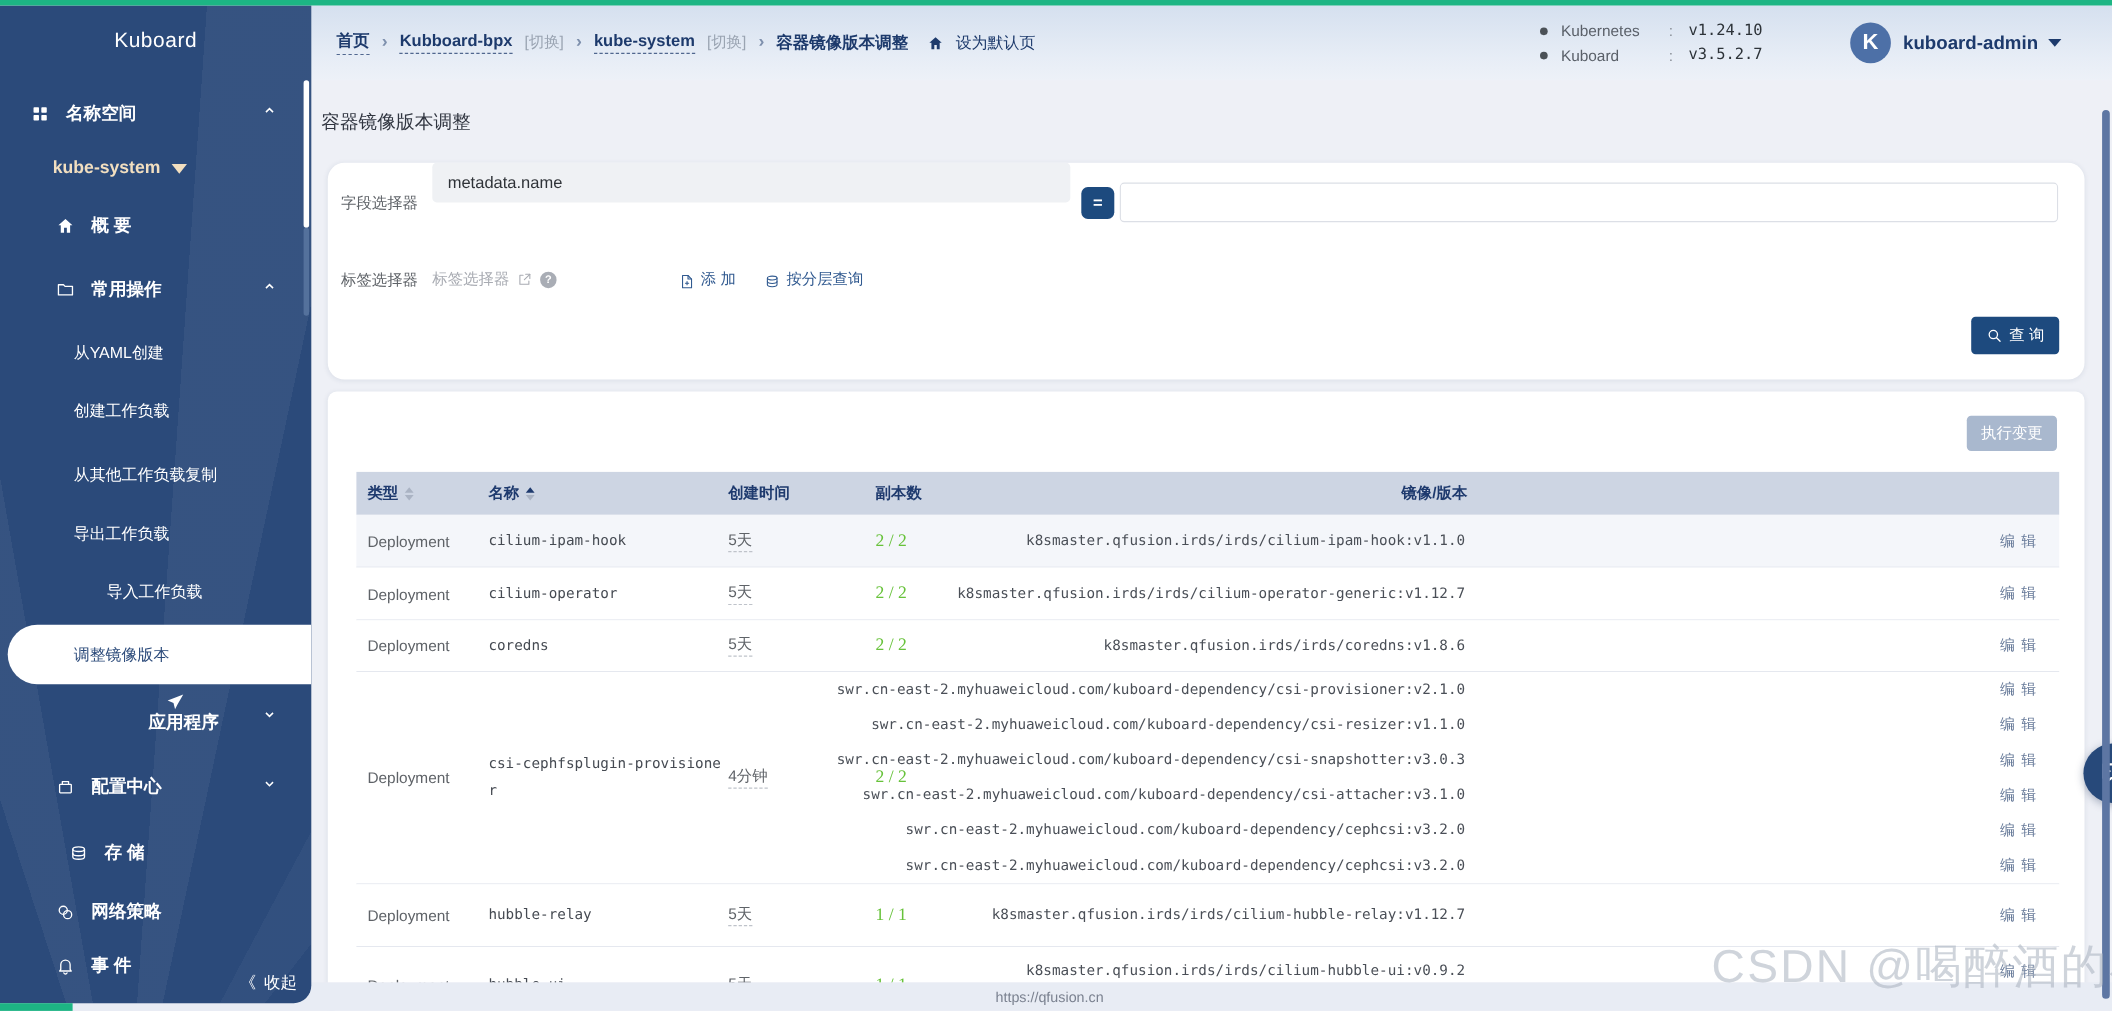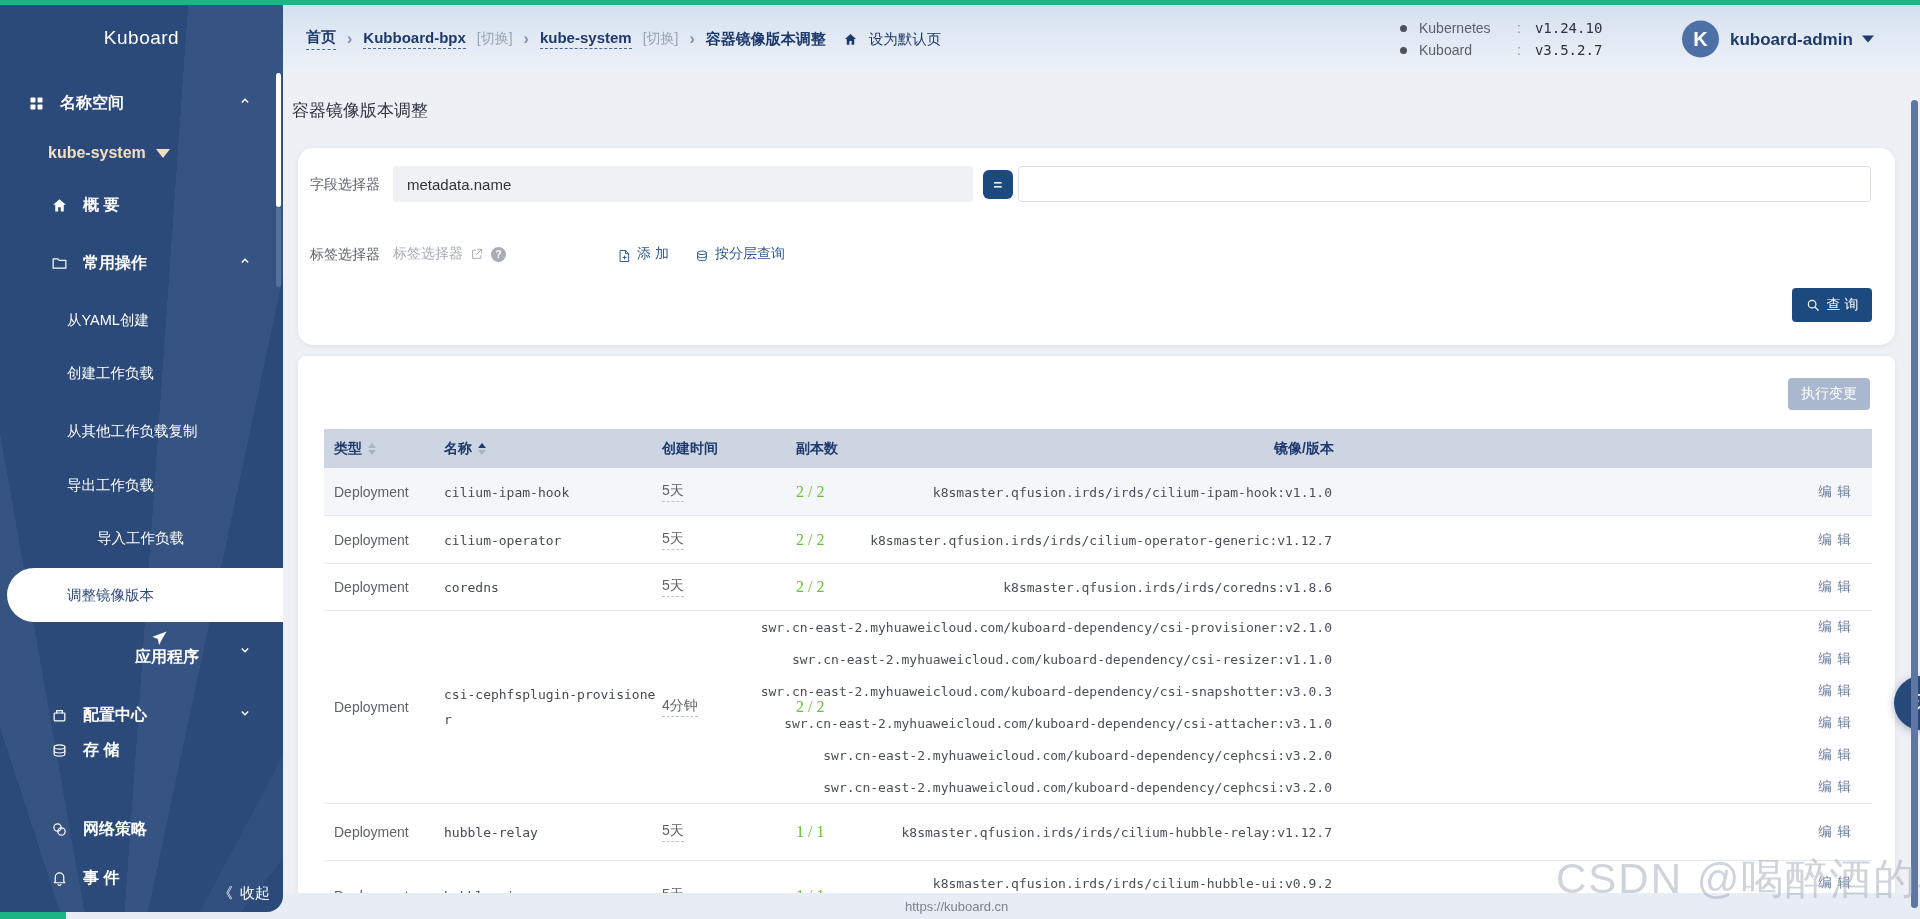--- a/index.html
+++ b/index.html
@@ -64,21 +64,21 @@
   .ucaret{margin-left:9px;width:0;height:0;border-left:6px solid transparent;
           border-right:6px solid transparent;border-top:7px solid #1d3a6c}
 
   .page-title{position:absolute;left:292px;top:99px;font-size:17px;color:#303540;font-weight:500}
 
   
   .card{position:absolute;background:#fff;border-radius:15px;box-shadow:0 1px 5px rgba(30,50,90,.08)}
   .card.filter{left:298px;top:148px;width:1597px;height:197px}
   .f-label{position:absolute;left:12px;font-size:14px;color:#5f6368}
   .fl1{top:28px}.fl2{top:98px}
-  .inp1{position:absolute;left:95px;top:18px;width:580px;height:36px;box-sizing:border-box;
+  .inp1{position:absolute;left:95px;top:0;width:580px;height:36px;box-sizing:border-box;
         background:#eff1f4;border:none;border-radius:4px;padding:3px 14px;font-size:15px;color:#2f3338;
         font-family:"Liberation Sans","DejaVu Sans",sans-serif;outline:none}
   .eq-btn{position:absolute;left:685px;top:22px;width:30px;height:29px;background:#1d4a7e;color:#fff;
           border:none;border-radius:6px;font-size:15px;font-weight:bold;display:flex;align-items:center;
           justify-content:center;cursor:pointer}
   .inp2{position:absolute;left:720px;top:18px;width:853px;height:36px;box-sizing:border-box;background:#fff;
         border:1px solid #dcdfe6;border-radius:4px;padding:0 14px;font-size:15px;
         font-family:"Liberation Sans","DejaVu Sans",sans-serif;outline:none}
   .lbl-ph{position:absolute;left:95px;top:88px;height:36px;display:flex;align-items:center;gap:7px;
           color:#a8abb2;font-size:14px;cursor:pointer}
@@ -216,21 +216,21 @@
           <svg viewBox="0 0 24 24">
             <rect x="4.5" y="8.5" width="15" height="11" rx="1"></rect>
             <path d="M8 8.5 V5 h8 v3.5"></path>
           </svg>
         </span>
         <span>配置中心</span>
         <span class="chev"><svg viewBox="0 0 24 24" style="stroke:currentColor;fill:none">
             <polyline points="6.5 9.5 12 15 17.5 9.5"></polyline>
           </svg></span>
       </div>
-      <div class="side-item lv1" style="top: 745px; transform: translateY(-50%);">
+      <div class="side-item lv1" style="top: 770px; transform: translateY(-50%); margin-left: 12px;">
         <span class="ic">
           <svg viewBox="0 0 24 24">
             <ellipse cx="12" cy="7" rx="7.5" ry="3"></ellipse>
             <path d="M4.5 7 v5.5 c0 1.66 3.36 3 7.5 3 s7.5-1.34 7.5-3 V7"></path>
             <path d="M4.5 12.5 v4.5 c0 1.66 3.36 3 7.5 3 s7.5-1.34 7.5-3 v-4.5"></path>
           </svg>
         </span>
         <span>存 储</span>
       </div>
       <div class="side-item lv1" style="top: 824px; transform: translateY(-50%);">
@@ -458,21 +458,21 @@
        <span class="cimg">k8smaster.qfusion.irds/irds/cilium-hubble-ui:v0.9.2</span>
        <span class="cedit">编 辑</span>
      </div>
           </div>
         </div>
       </div>
   </div>
 </div>
 
 <div class="footer-band">
-  <span class="status-url">https://kuboard.cn</span>
+  <span class="status-url">https://qfusion.cn</span>
 </div>
 <div class="teal-corner"></div>
 
 <div class="chat-fab">
   <span class="ic">
       <svg viewBox="0 0 24 24">
         <path d="M4 4.5 h16 v11.5 H10.5 L5.5 20 v-4 H4 z"></path>
         <circle cx="9" cy="10.2" r="0.9" fill="currentColor" stroke="none"></circle>
         <circle cx="12.5" cy="10.2" r="0.9" fill="currentColor" stroke="none"></circle>
         <circle cx="16" cy="10.2" r="0.9" fill="currentColor" stroke="none"></circle>

